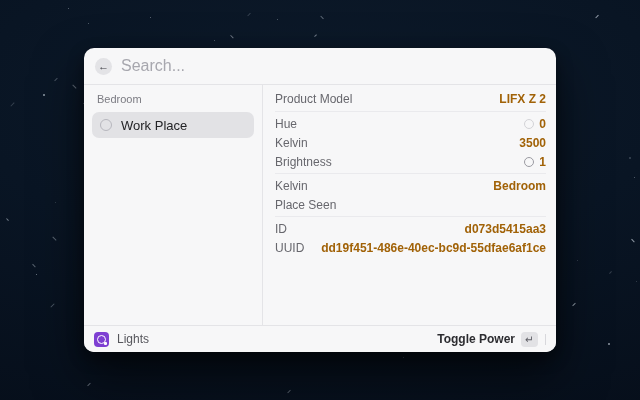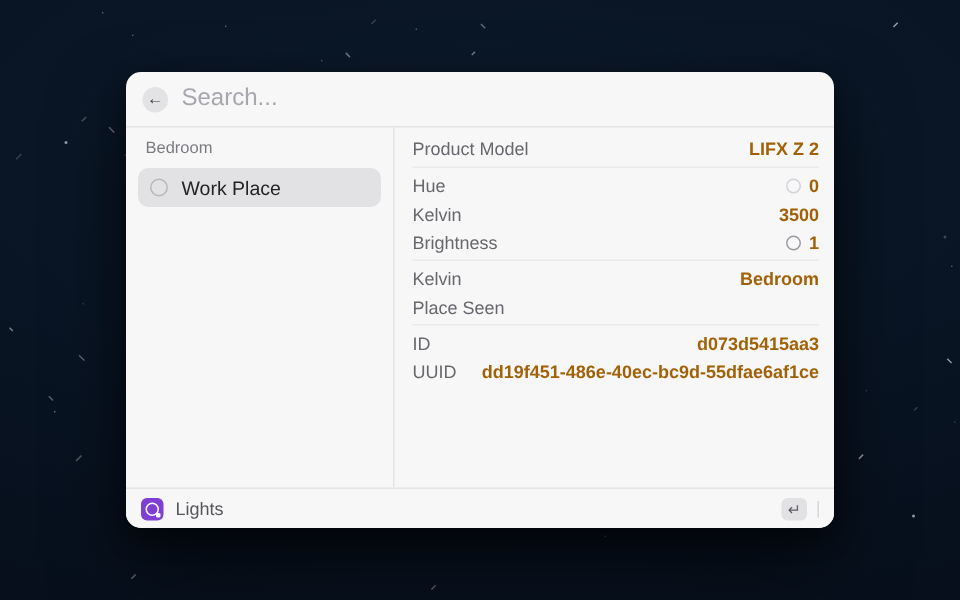--- a/index.html
+++ b/index.html
@@ -258,20 +258,21 @@
 
     <div class="footer">
       <div class="app-icon" id="app-icon" style="background: rgb(126, 63, 210);">
         <span class="glyph"></span>
         <span class="glyph-dot"></span>
       </div>
       <span class="footer-app-label">Lights</span>
 
       <div class="footer-right">
         <div class="action-btn">
+          <span class="action-primary-label">Toggle Power</span>
           <span class="key">↵</span>
         </div>
         <div class="sep"></div>
       </div>
     </div>
 
   </div>
 </div>
 
 </body></html>

